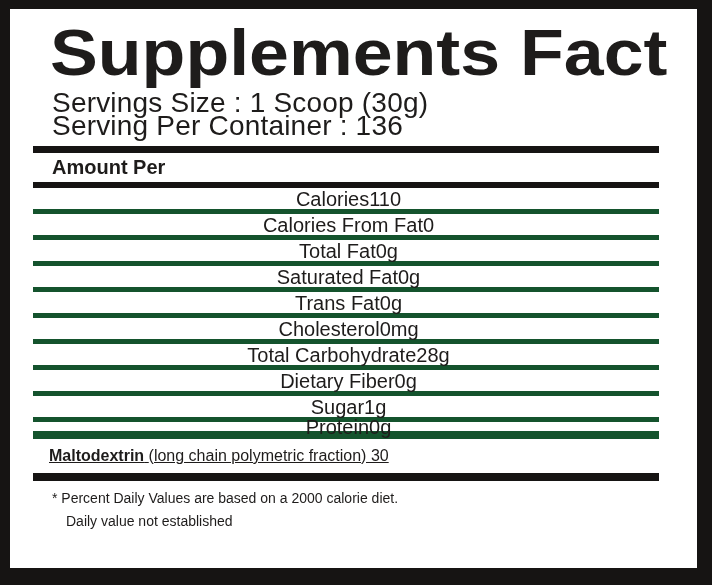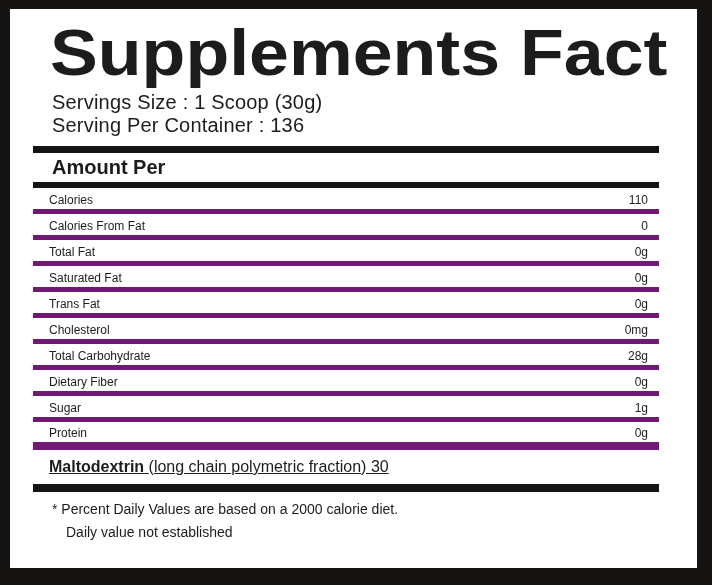--- a/index.html
+++ b/index.html
@@ -26,21 +26,21 @@
     font-size: 64px;
     font-weight: bold;
     line-height: 66px;
     white-space: nowrap;
     transform: scaleX(1.12);
     transform-origin: left center;
     letter-spacing: 0px;
   }
   .serving-info {
     margin: 5px 0 0 42px;
-    font-size: 20px;
+    font-size: 28px;
     line-height: 23px;
     letter-spacing: 0.2px;
   }
   .rule {
     margin-left: 23px;
     margin-right: 38px;
     background: #161413;
   }
   .r7 { height: 7px; }
   .r6 { height: 6px; }
@@ -52,29 +52,29 @@
     font-weight: bold;
     line-height: 23px;
   }
   .rows {
     margin: 0 38px 0 23px;
   }
   .row {
     box-sizing: border-box;
     height: 26px;
     display: flex;
-    justify-content: space-between;
+    justify-content: center;
     align-items: center;
-    border-bottom: 5px solid #701a75;
+    border-bottom: 5px solid #14532d;
     padding: 2px 11px 0 16px;
-    font-size: 12px;
+    font-size: 20px;
   }
   .row.thick-bottom {
     border-bottom-width: 8px;
-    height: 28px;
+    height: 17px;
   }
   .ingredient-row {
     margin: 5px 38px 0 23px;
     padding-left: 16px;
     font-size: 16px;
     line-height: 24px;
     text-decoration: underline;
   }
   .ingredient-name { font-weight: bold; }
   .rule-after-ingredient { margin-top: 5px; }

